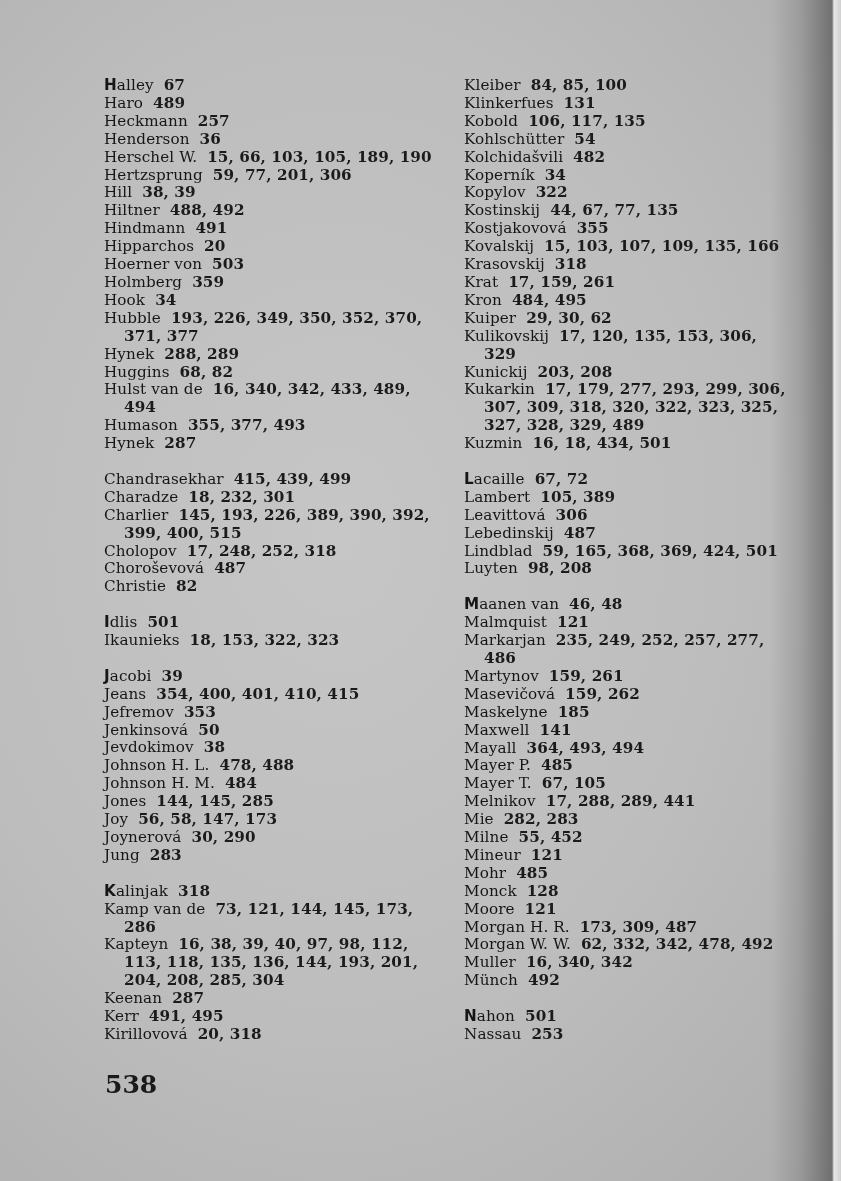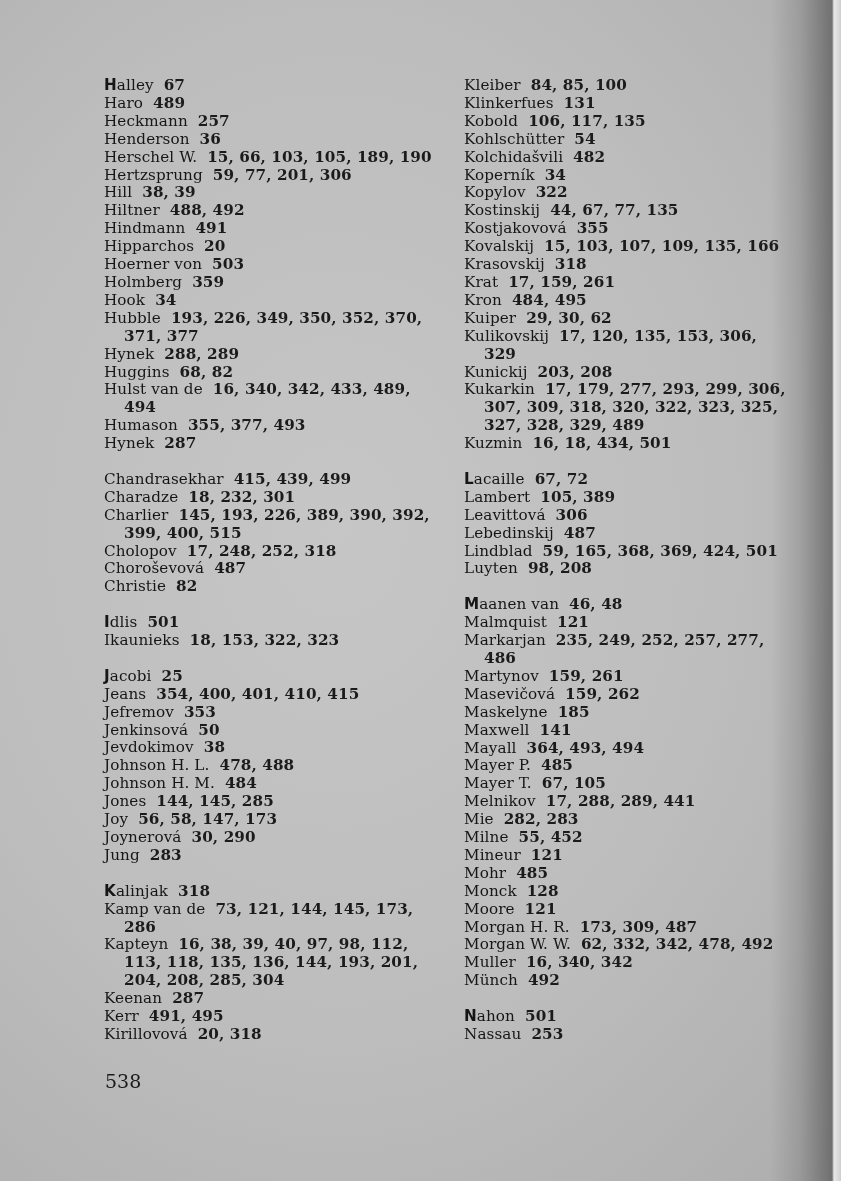--- a/index.html
+++ b/index.html
@@ -21,21 +21,21 @@
     }
     .col.left { left: 104px; width: 330px; }
     .col.right { left: 427px; width: 330px; margin-left: 37px; }
     .group { margin-bottom: 17.9px; }
     .entry { padding-left: 20px; text-indent: -20px; white-space: normal; }
     .name { }
     .pages { margin-left: 10px; font-weight: bold; color: #1b1b1b; }
     .initial { font-family: "DejaVu Sans", "Liberation Sans", sans-serif; font-weight: bold; }
     .page-number {
       position: absolute; left: 105px; top: 1070px;
-      font-size: 19px; font-weight: normal; color: #1a1a1a;
+      font-size: 25px; font-weight: bold; color: #1a1a1a;
     }
   </style>
 </head>
 <body>
 
 <div class="page">
   <div class="col left">
       <div class="group">
         <div class="entry"><span class="name"><span class="initial">H</span>alley</span><span class="pages">67</span></div>
         <div class="entry"><span class="name">Haro</span><span class="pages">489</span></div>
@@ -63,21 +63,21 @@
         <div class="entry"><span class="name">Charlier</span><span class="pages">145, 193, 226, 389, 390, 392, 399, 400, 515</span></div>
         <div class="entry"><span class="name">Cholopov</span><span class="pages">17, 248, 252, 318</span></div>
         <div class="entry"><span class="name">Choroševová</span><span class="pages">487</span></div>
         <div class="entry"><span class="name">Christie</span><span class="pages">82</span></div>
       </div>
       <div class="group">
         <div class="entry"><span class="name"><span class="initial">I</span>dlis</span><span class="pages">501</span></div>
         <div class="entry"><span class="name">Ikaunieks</span><span class="pages">18, 153, 322, 323</span></div>
       </div>
       <div class="group">
-        <div class="entry"><span class="name"><span class="initial">J</span>acobi</span><span class="pages">25</span></div>
+        <div class="entry"><span class="name"><span class="initial">J</span>acobi</span><span class="pages">39</span></div>
         <div class="entry"><span class="name">Jeans</span><span class="pages">354, 400, 401, 410, 415</span></div>
         <div class="entry"><span class="name">Jefremov</span><span class="pages">353</span></div>
         <div class="entry"><span class="name">Jenkinsová</span><span class="pages">50</span></div>
         <div class="entry"><span class="name">Jevdokimov</span><span class="pages">38</span></div>
         <div class="entry"><span class="name">Johnson H. L.</span><span class="pages">478, 488</span></div>
         <div class="entry"><span class="name">Johnson H. M.</span><span class="pages">484</span></div>
         <div class="entry"><span class="name">Jones</span><span class="pages">144, 145, 285</span></div>
         <div class="entry"><span class="name">Joy</span><span class="pages">56, 58, 147, 173</span></div>
         <div class="entry"><span class="name">Joynerová</span><span class="pages">30, 290</span></div>
         <div class="entry"><span class="name">Jung</span><span class="pages">283</span></div>

